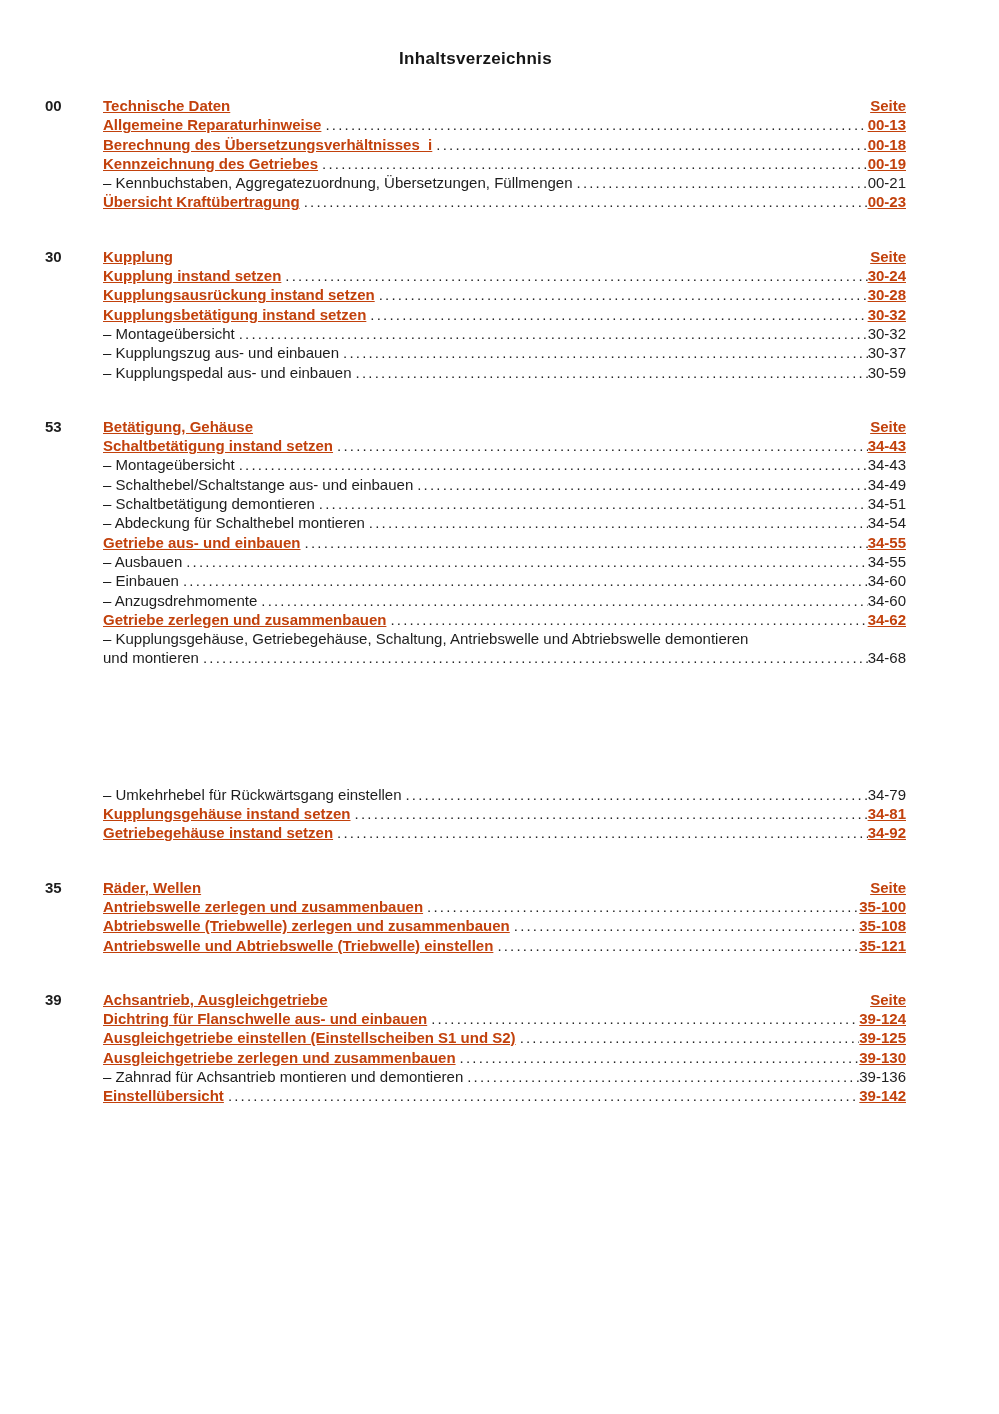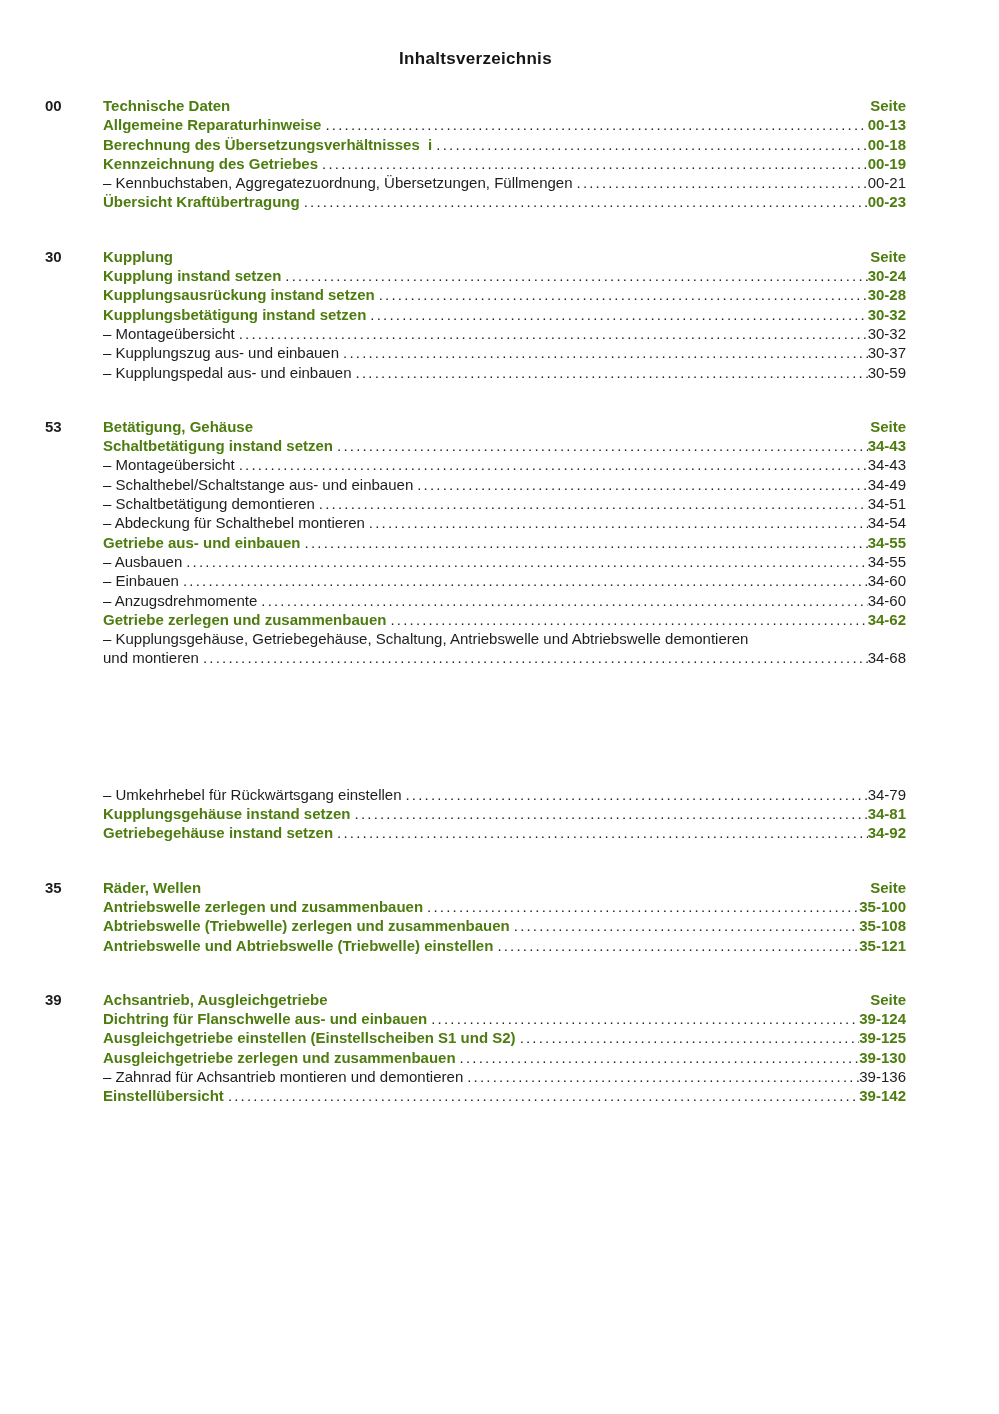--- a/index.html
+++ b/index.html
@@ -30,21 +30,21 @@
     align-items: flex-end;
     font-size: 15px;
     line-height: 19.3px;
   }
   .cell-num {
     width: 58px;
     flex: none;
     font-weight: bold;
   }
   .text { white-space: nowrap; }
-  .bold { font-weight: bold; color: #4d7c0f; }
+  .bold { font-weight: bold; color: #c2410c; text-decoration: underline; }
   .fill { flex: 1; }
   .dots {
     flex: 1;
     overflow: hidden;
     white-space: nowrap;
     margin-left: 4px;
     letter-spacing: 2.2px;
     color: #242424;
   }
   .dots::after {

